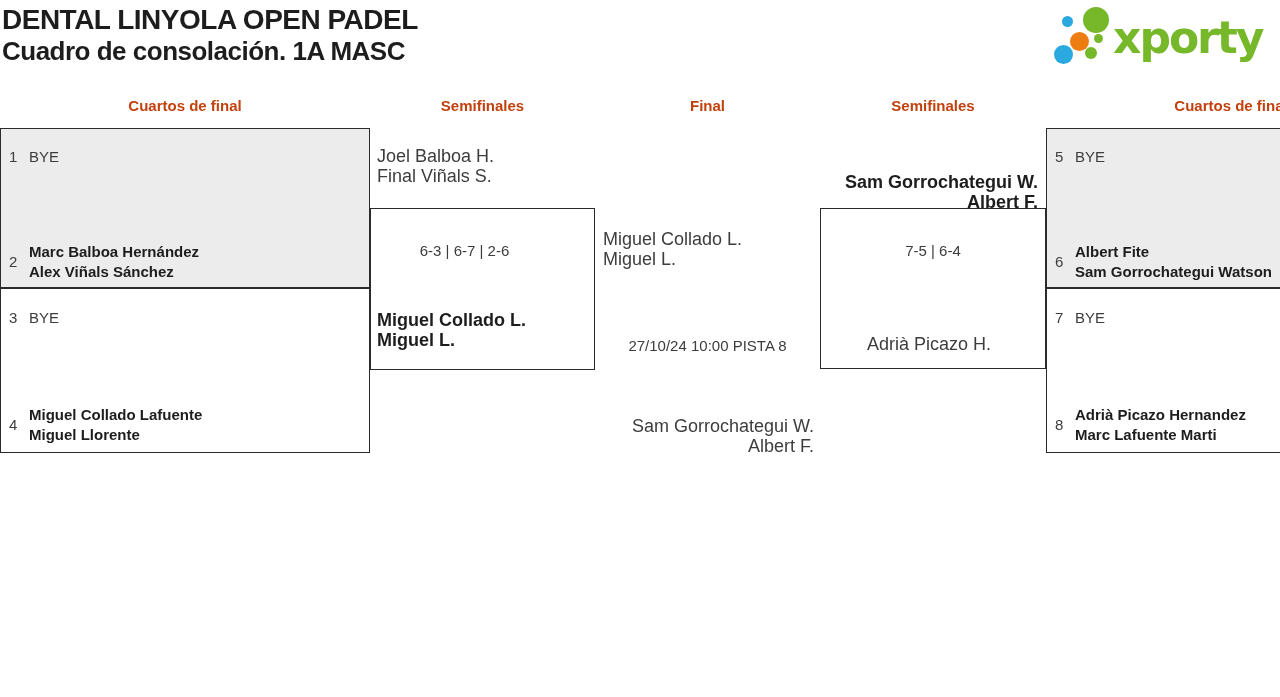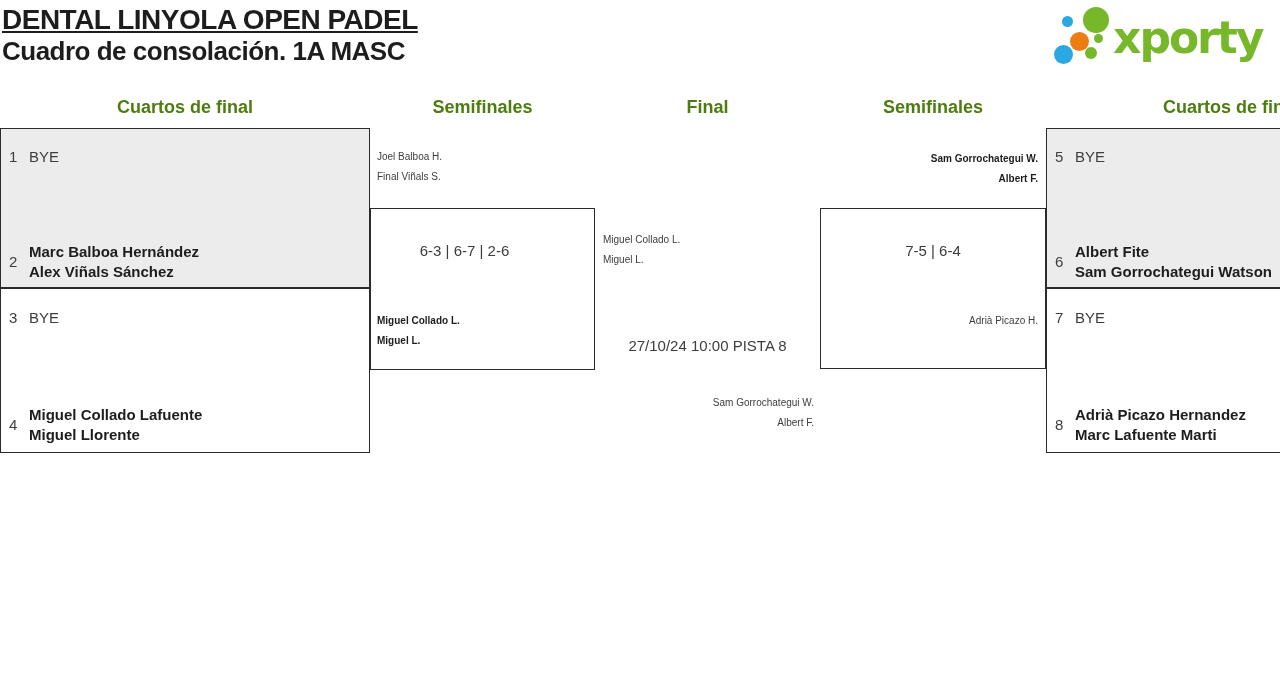--- a/index.html
+++ b/index.html
@@ -8,21 +8,21 @@
     width:1280px;height:697px;
     overflow:hidden;
     background:#ffffff;
     font-family:"Liberation Sans","DejaVu Sans",sans-serif;
     color:#3d3d3d;
   }
   
   .title{
     position:absolute;left:2px;top:3px;
     font-size:28px;font-weight:700;letter-spacing:-0.5px;
-    color:#1d1d1d;line-height:33px;white-space:nowrap;text-decoration:underline;
+    color:#1d1d1d;line-height:33px;white-space:nowrap;
   }
   .subtitle{
     position:absolute;left:2px;top:36px;
     font-size:26px;font-weight:700;letter-spacing:-0.5px;
     color:#1d1d1d;line-height:31px;white-space:nowrap;
   }
   
   .logo{position:absolute;left:1050px;top:6px;width:226px;height:62px;cursor:pointer;}
   .dot{position:absolute;border-radius:50%;}
   .dot-blue-sm  {left:12px; top:10px; width:11px;height:11px;background:#2aa9e0;}
@@ -32,21 +32,21 @@
   .dot-blue-lg  {left:4px;  top:39px; width:19px;height:19px;background:#2aa9e0;}
   .dot-green-sm {left:35px; top:41px; width:12px;height:12px;background:#76b82a;}
   .logo-text{
     position:absolute;left:63px;top:6px;
     font-size:44px;font-weight:700;letter-spacing:-2px;
     color:#76b82a;font-family:"DejaVu Sans","Liberation Sans",sans-serif;
   }
   
   .round-header{
     position:absolute;top:97px;height:22px;
-    text-align:center;font-size:18px;font-weight:700;color:#4d7c0f;
+    text-align:center;font-size:15px;font-weight:700;color:#c2410c;
     white-space:nowrap;
   }
   
   .box{
     position:absolute;
     border:1px solid #2b2b2b;
     box-sizing:border-box;
   }
   .box.gray{background:#ececec;}
   .box.white{background:#ffffff;}
@@ -59,24 +59,24 @@
   }
   .seat{width:20px;flex:0 0 20px;color:#3d3d3d;font-weight:400;}
   .bye{color:#3d3d3d;font-weight:400;}
   .team-lines{display:block;}
   .team-lines span{display:block;white-space:nowrap;}
   .w700{font-weight:700;color:#1d1d1d;}
   .w400{font-weight:400;color:#3d3d3d;}
   
   .name-block{
     position:absolute;
-    font-size:10px;line-height:19.5px;white-space:nowrap;
+    font-size:18px;line-height:19.5px;white-space:nowrap;
   }
   .name-block span{display:block;}
-  .right-align{text-align:right;}
+  .right-align{text-align:right;margin-top:24px;}
   .score-line{
     position:absolute;
     font-size:15px;line-height:18px;color:#3d3d3d;
     text-align:center;white-space:nowrap;
   }
 </style>
 </head>
 <body>
 
 <div id="app">
@@ -148,21 +148,21 @@
     <span>Sam Gorrochategui W.</span>
     <span>Albert F.</span>
   </div>
 
   <div class="name-block w700 right-align" style="left:820px;width:218px;top:149px;">
     <span>Sam Gorrochategui W.</span>
     <span>Albert F.</span>
   </div>
   <div class="box white" style="left:820px;top:208px;width:226px;height:161px;"></div>
   <div class="score-line" style="left:820px;width:226px;top:242px;">7-5 | 6-4</div>
-  <div class="name-block w400 right-align" style="left:820px;width:218px;top:311px;">
+  <div class="name-block w400 right-align" style="left:820px;width:218px;top:311px;text-align:center;">
     <span>Adrià Picazo H.</span>
   </div>
 
   <div class="box gray" style="left:1046px;top:128px;width:370px;height:160px;">
     <div class="qf-row" style="top:18px;">
       <span class="seat">5</span>
       <span class="bye">BYE</span>
     </div>
     <div class="qf-row" style="top:113px;">
       <span class="seat">6</span>

